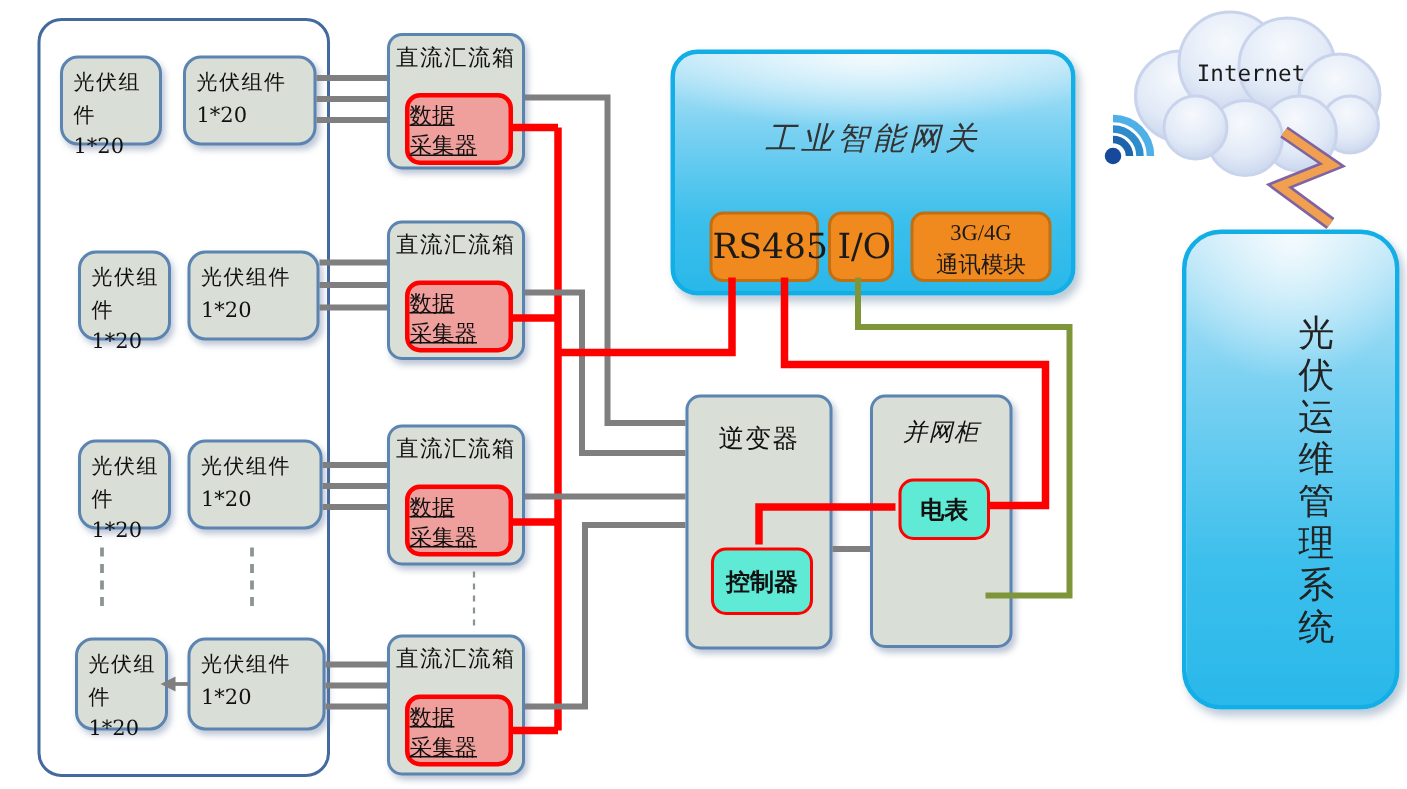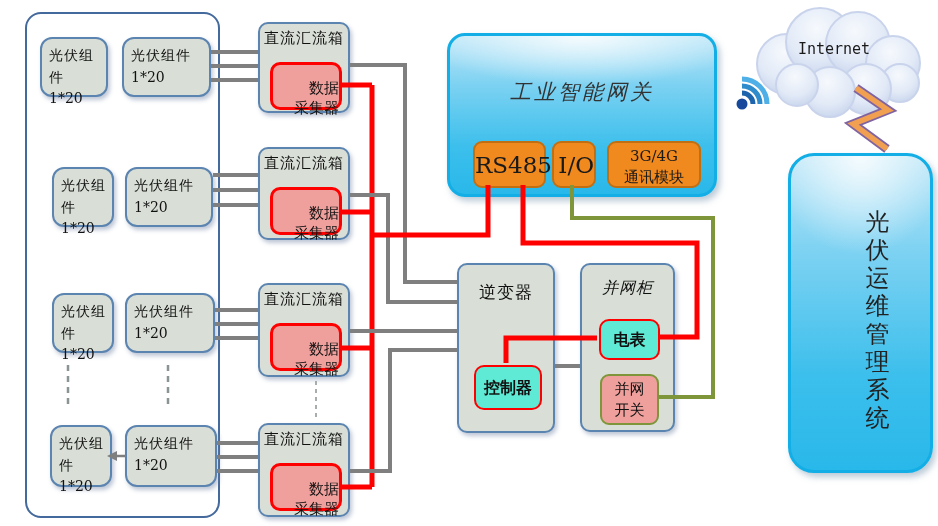--- a/index.html
+++ b/index.html
@@ -8,21 +8,21 @@
 
   .box { position:absolute; box-sizing:border-box; background:#D9DFD6; border:2px solid #5B84B0;
          border-radius:12px; box-shadow:2px 3px 4px rgba(110,130,165,.45); }
   .pv { font-size:14px; line-height:1.55; padding:6px 0 0 7px; letter-spacing:1px; }
   .pv .spec { letter-spacing:0; }
 
   .combiner { border-radius:10px; }
   .combiner .ctitle { text-align:center; padding-top:5px; font-size:15px; letter-spacing:1px; }
   .collector { position:absolute; left:10px; top:38px; width:72px; height:48px; box-sizing:border-box;
                background:#F0A09C; border:3px solid #FF0000; border-radius:10px;
-               text-align:right; font-size:15px; line-height:1.35; padding-top:13px; }
+               text-align:left; font-size:15px; line-height:1.35; padding-top:2px;text-decoration:underline; }
 
   .cyanbox { position:absolute; box-sizing:border-box; border:3px solid #12AEE5; border-radius:18px;
              background:radial-gradient(ellipse 90% 45% at 50% 0%, rgba(255,255,255,.85), rgba(255,255,255,0) 70%),
                         linear-gradient(180deg,#BFE7F8 0%,#7ED2F2 30%,#3CBFEC 70%,#29B8EA 100%);
              box-shadow:3px 4px 6px rgba(120,150,175,.5); }
   .gateway-title { text-align:center; margin-top:42px; font-size:21px; letter-spacing:3px; color:#333;font-style:italic; }
   .port { position:absolute; box-sizing:border-box; background:#F0891E; border:2px solid #C06F12;
           border-radius:9px; text-align:center; color:#1a1a1a; }
   .port.one { font-size:23px; }
   .port.two { font-size:15px; line-height:1.38; padding-top:3px; }
@@ -107,38 +107,34 @@
     <div class="collector">
       <div>数据</div>
       <div>采集器</div>
     </div>
   </div>
 
   <div class="cyanbox z2" style="left:447px;top:33px;width:270px;height:164px;">
     <div class="gateway-title">工业智能网关</div>
     <div class="port one" style="left:23px;top:105px;width:73px;height:47px;line-height:45px;">RS485</div>
     <div class="port one" style="left:102px;top:105px;width:44px;height:47px;line-height:45px;text-align:right;">I/O</div>
-    <div class="port two" style="left:157px;top:105px;width:94px;height:47px;">
+    <div class="port two" style="left:157px;top:105px;width:94px;height:47px;font-family:Liberation Serif, serif;">
       <div>3G/4G</div>
       <div>通讯模块</div>
     </div>
   </div>
 
   <div class="box z2" style="left:457px;top:263px;width:98px;height:170px;border-radius:10px;">
     <div class="paneltitle" style="padding-top:16px;">逆变器</div>
     <div class="redchip" style="left:15px;top:100px;width:68px;height:45px;line-height:41px;">控制器</div>
   </div>
 
   <div class="box z2" style="left:580px;top:263px;width:95px;height:169px;border-radius:10px;">
     <div class="paneltitle" style="padding-top:13px;font-size:16px;font-style:italic;">并网柜</div>
     <div class="redchip" style="left:17px;top:54px;width:61px;height:41px;line-height:37px;">电表</div>
-    <div class="greenchip" style="left:18px;top:109px;width:59px;height:51px;">
-      <div>并网</div>
-      <div>开关</div>
-    </div>
   </div>
 
   <div class="cyanbox z2" style="left:788px;top:153px;width:145px;height:320px;border-radius:26px;padding-left:34px;">
     <div class="vtext">光伏运维管理系统</div>
   </div>
 
   <svg class="lines" width="938" height="526" viewBox="0 0 938 526">
     <defs>
       <radialGradient id="cg" cx="45%" cy="30%" r="75%">
         <stop offset="0%" stop-color="#F6F9FD"></stop>

